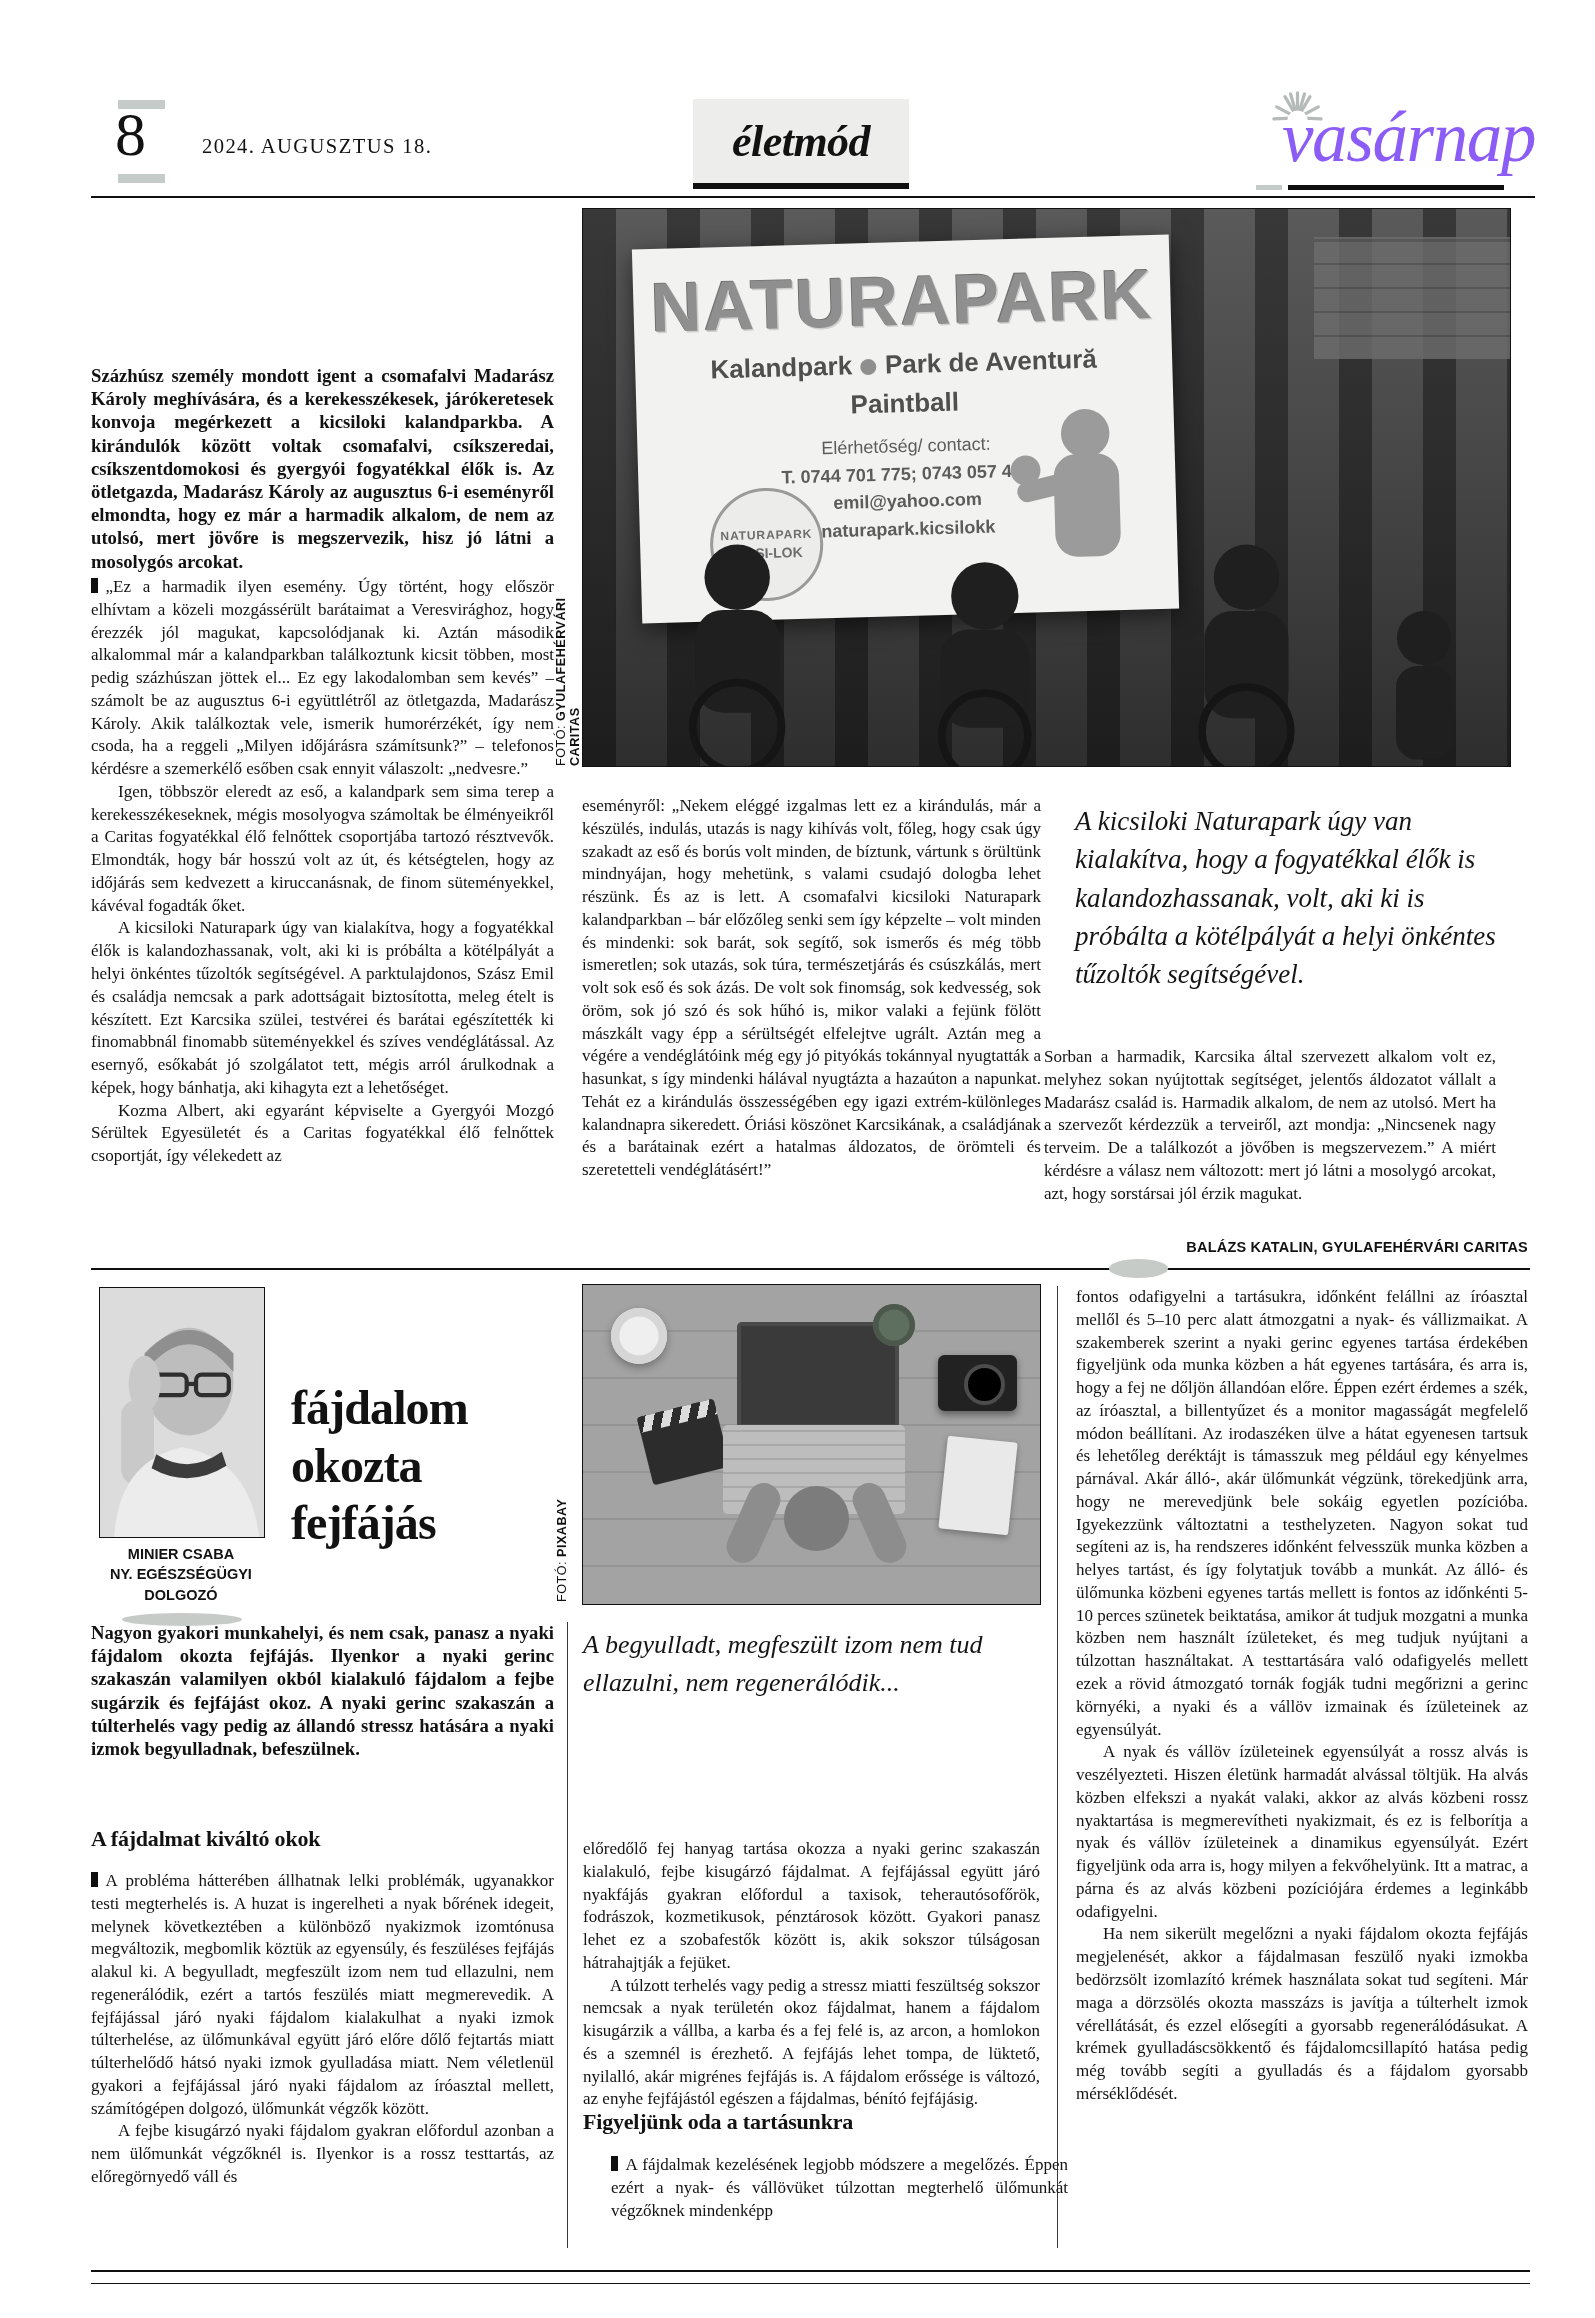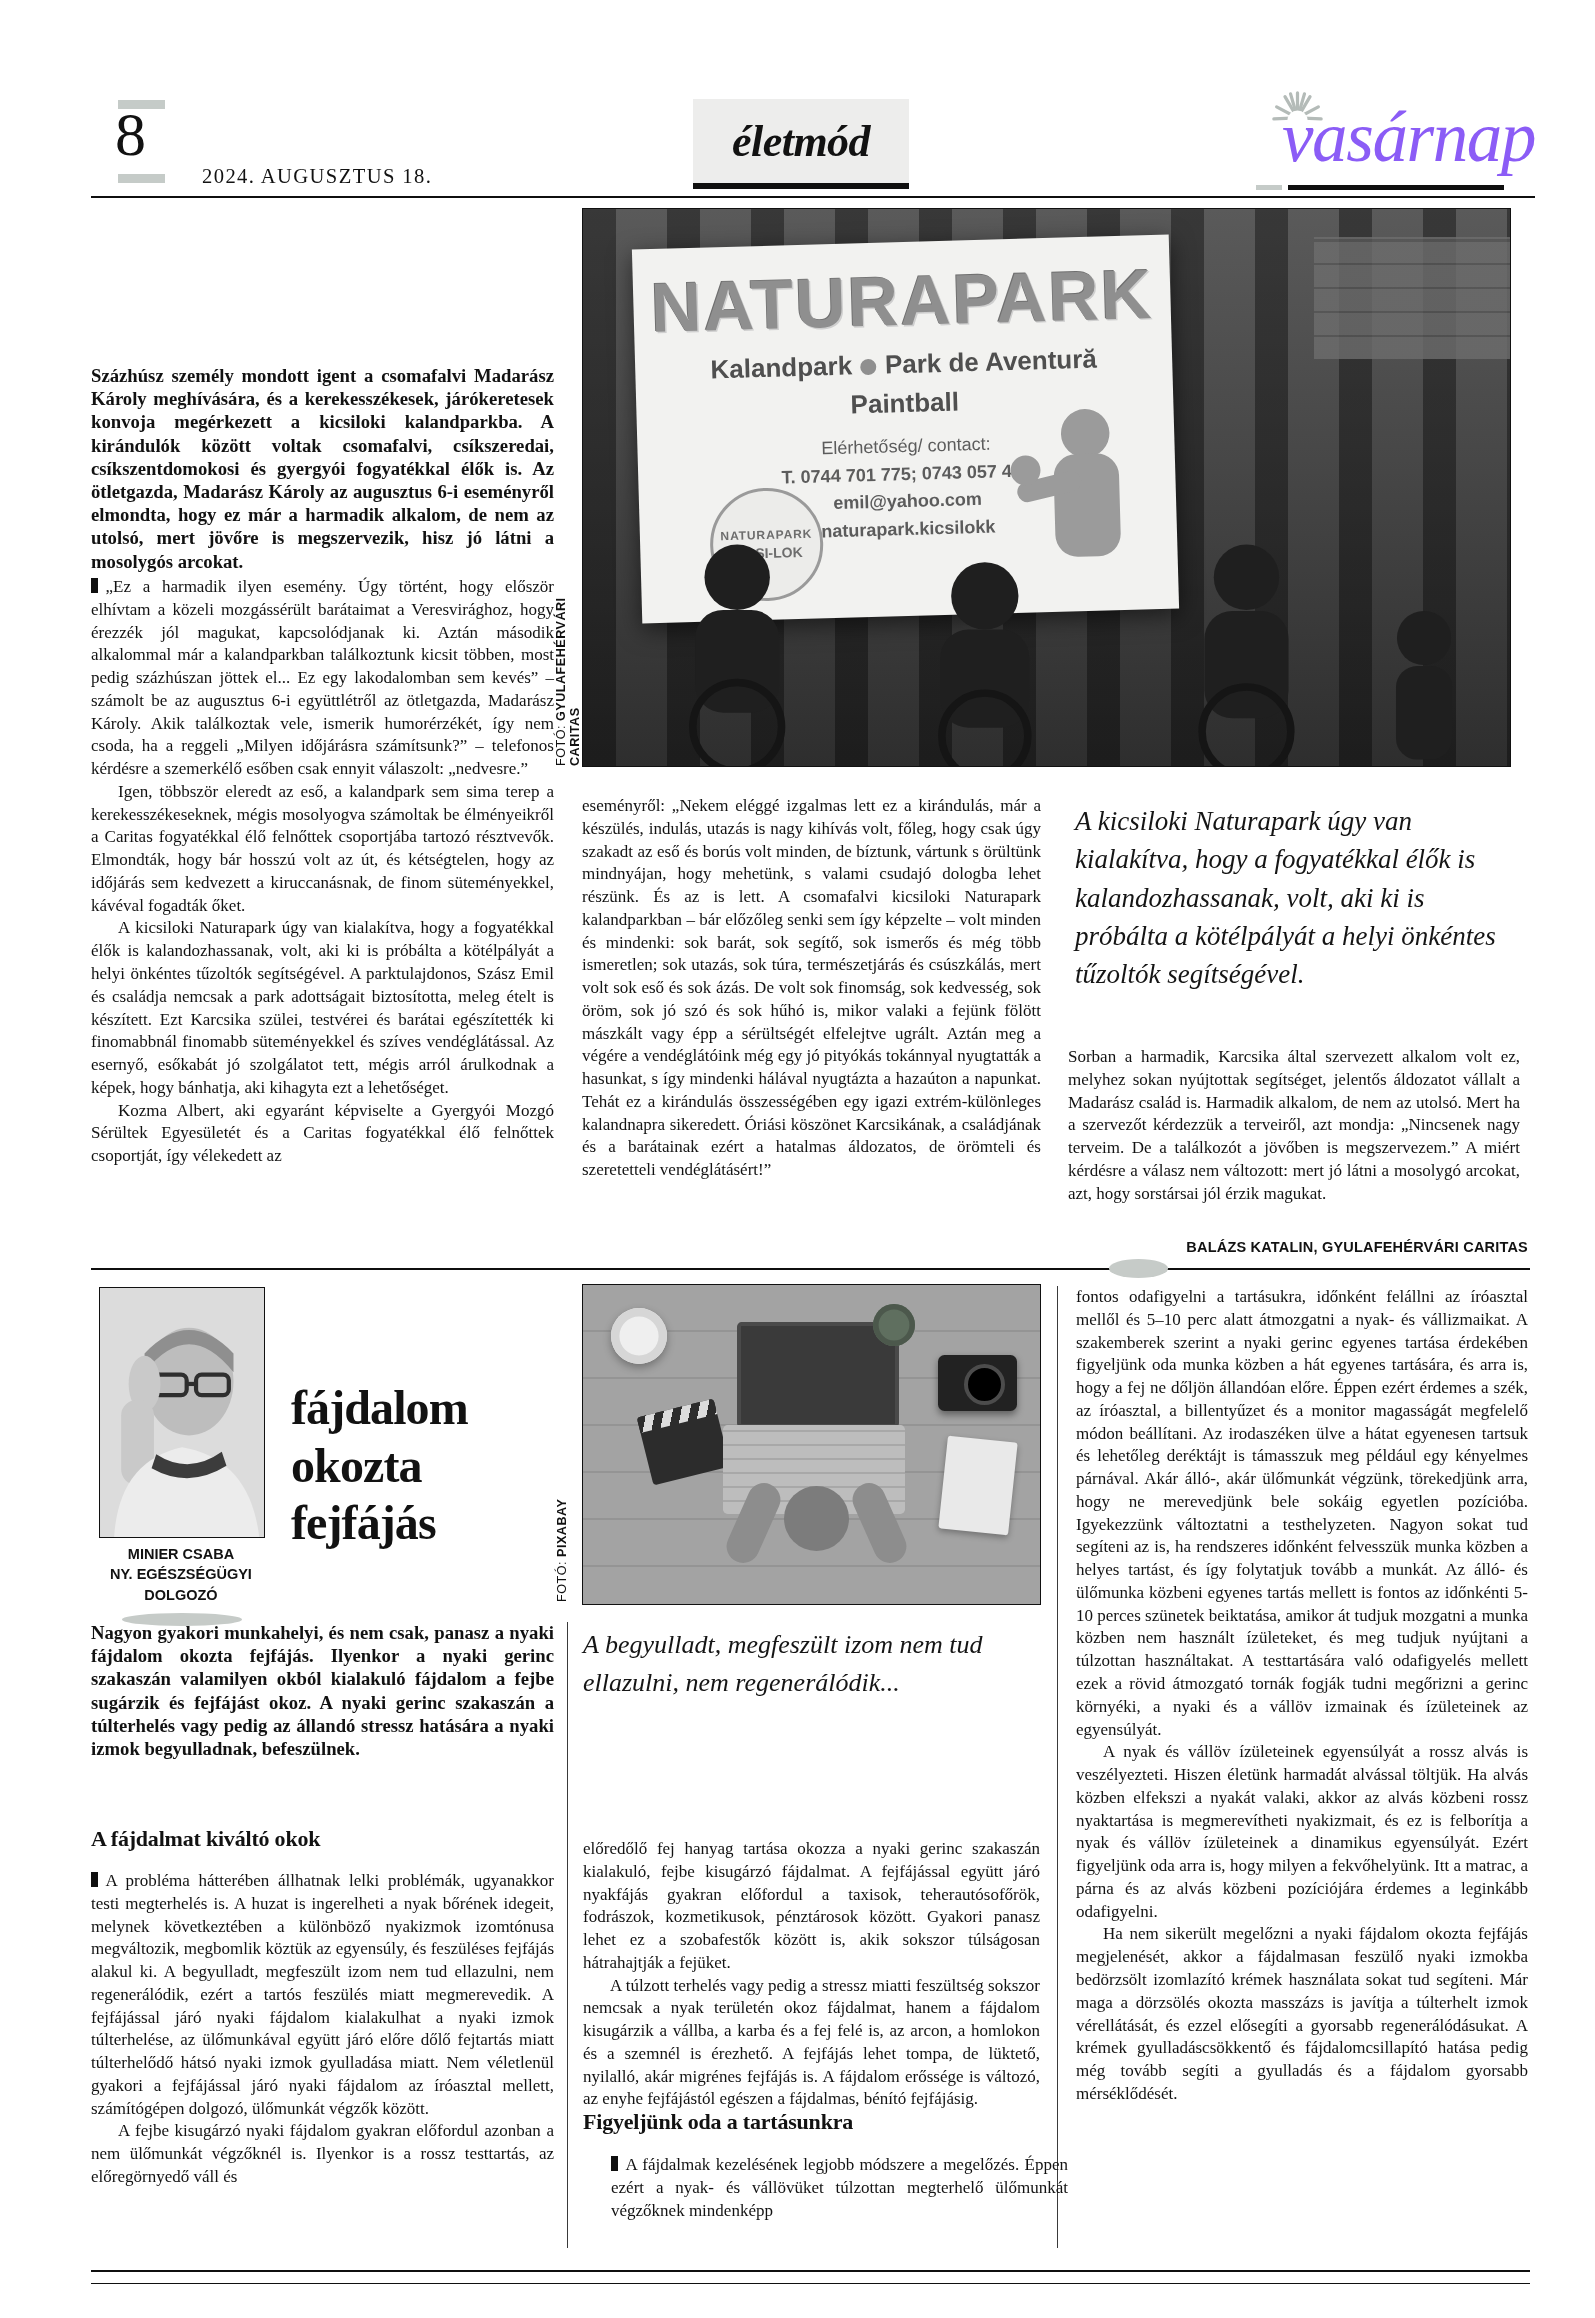--- a/index.html
+++ b/index.html
@@ -3,21 +3,21 @@
 <meta charset="utf-8">
 <style>
   html,body{margin:0;padding:0;background:#888;}
   #page{position:relative;width:1595px;height:2319px;background:#fff;overflow:hidden;
         font-family:"Liberation Serif",serif;color:#121212;}
   .abs{position:absolute;}
   .dash{background:#c5cbc8;}
   .rule{background:#0f0f0f;}
   
   #page-number{font-size:62px;line-height:1;font-weight:400;}
-  #date{font-size:20.6px;letter-spacing:1.4px;font-weight:400;margin-top:30px;}
+  #date{font-size:20.6px;letter-spacing:1.4px;font-weight:400;}
   #section-box{background:#ededec;border-bottom:6.5px solid #0f0f0f;display:flex;
                align-items:center;justify-content:center;}
   #section-box span{font-style:italic;font-weight:700;font-size:44px;letter-spacing:-0.5px;}
   #brand-wordmark{font-style:italic;font-size:71px;line-height:1;letter-spacing:-1.4px;color:#8b5cf6;}
   
   .headline{font-weight:700;font-size:50px;line-height:1.1;letter-spacing:-0.9px;}
   .lead{font-weight:700;font-size:18.7px;line-height:1.24;text-align:justify;}
   .bodycol{font-size:17px;line-height:1.34;text-align:justify;}
   .bodycol p{margin:0;}
   .bodycol p + p{text-indent:27px;}
@@ -150,21 +150,21 @@
     <p>Igen, többször eleredt az eső, a kalandpark sem sima terep a kerekesszékeseknek, mégis mosolyogva számoltak be élményeikről a Caritas fogyatékkal élő felnőttek csoportjába tartozó résztvevők. Elmondták, hogy bár hosszú volt az út, és kétségtelen, hogy az időjárás sem kedvezett a kiruccanásnak, de finom süteményekkel, kávéval fogadták őket.</p>
     <p>A kicsiloki Naturapark úgy van kialakítva, hogy a fogyatékkal élők is kalandozhassanak, volt, aki ki is próbálta a kötélpályát a helyi önkéntes tűzoltók segítségével. A parktulajdonos, Szász Emil és családja nemcsak a park adottságait biztosította, meleg ételt is készített. Ezt Karcsika szülei, testvérei és barátai egészítették ki finomabbnál finomabb süteményekkel és szíves vendéglátással. Az esernyő, esőkabát jó szolgálatot tett, mégis arról árulkodnak a képek, hogy bánhatja, aki kihagyta ezt a lehetőséget.</p>
     <p>Kozma Albert, aki egyaránt képviselte a Gyergyói Mozgó Sérültek Egyesületét és a Caritas fogyatékkal élő felnőttek csoportját, így vélekedett az</p>
   </div>
 
   <div class="abs bodycol" style="left:582px;top:795px;width:459px;height:472px;">
     <p>eseményről: „Nekem eléggé izgalmas lett ez a kirándulás, már a készülés, indulás, utazás is nagy kihívás volt, főleg, hogy csak úgy szakadt az eső és borús volt minden, de bíztunk, vártunk s örültünk mindnyájan, hogy mehetünk, s valami csudajó dologba lehet részünk. És az is lett. A csomafalvi kicsiloki Naturapark kalandparkban – bár előzőleg senki sem így képzelte – volt minden és mindenki: sok barát, sok segítő, sok ismerős és még több ismeretlen; sok utazás, sok túra, természetjárás és csúszkálás, mert volt sok eső és sok ázás. De volt sok finomság, sok kedvesség, sok öröm, sok jó szó és sok hűhó is, mikor valaki a fejünk fölött mászkált vagy épp a sérültségét elfelejtve ugrált. Aztán meg a végére a vendéglátóink még egy jó pityókás tokánnyal nyugtatták a hasunkat, s így mindenki hálával nyugtázta a hazaúton a napunkat. Tehát ez a kirándulás összességében egy igazi extrém-különleges kalandnapra sikeredett. Óriási köszönet Karcsikának, a családjának és a barátainak ezért a hatalmas áldozatos, de örömteli és szeretetteli vendéglátásért!”</p>
   </div>
 
   <div class="abs pullquote" style="left:1075px;top:802px;width:442px;">A kicsiloki Naturapark úgy van kialakítva, hogy a fogyatékkal élők is kalandozhassanak, volt, aki ki is próbálta a kötélpályát a helyi önkéntes tűzoltók segítségével.</div>
-  <div class="abs bodycol" style="left:1068px;top:1046px;width:452px;height:196px;">
+  <div class="abs bodycol" style="left:1044px;top:1046px;width:452px;height:196px;">
     <p>Sorban a harmadik, Karcsika által szervezett alkalom volt ez, melyhez sokan nyújtottak segítséget, jelentős áldozatot vállalt a Madarász család is. Harmadik alkalom, de nem az utolsó. Mert ha a szervezőt kérdezzük a terveiről, azt mondja: „Nincsenek nagy terveim. De a találkozót a jövőben is megszervezem.” A miért kérdésre a válasz nem változott: mert jó látni a mosolygó arcokat, azt, hogy sorstársai jól érzik magukat.</p>
   </div>
   <div class="abs byline" style="left:1076px;top:1239px;width:452px;">BALÁZS KATALIN, GYULAFEHÉRVÁRI CARITAS</div>
 
   <div class="abs rule" style="left:91px;top:1268px;width:1439px;height:1.9px;"></div>
   <div class="abs ellipse" style="left:1109px;top:1259px;width:59px;height:18.7px;"></div>
 
   <div class="abs photo" id="author-photo" style="left:99px;top:1287px;width:164px;height:249px;">
     <svg width="164" height="249" viewBox="0 0 350 532">
       <rect width="350" height="532" fill="#dcdcdc"></rect>

